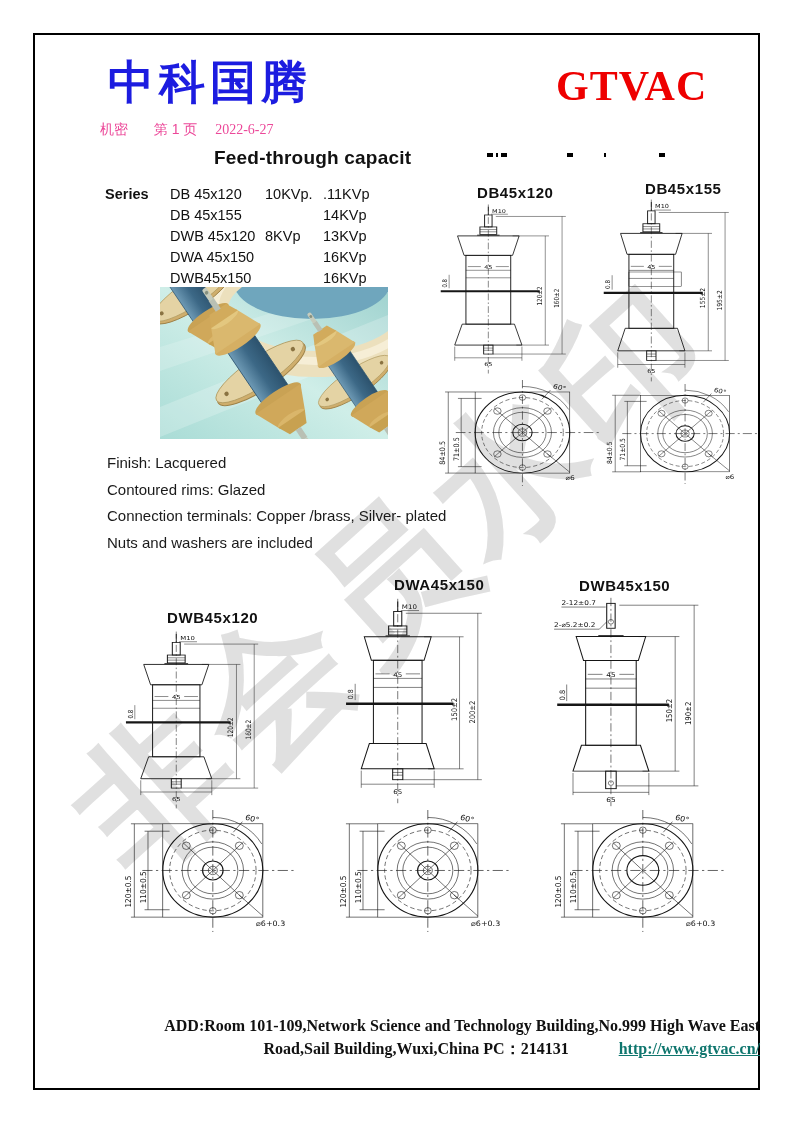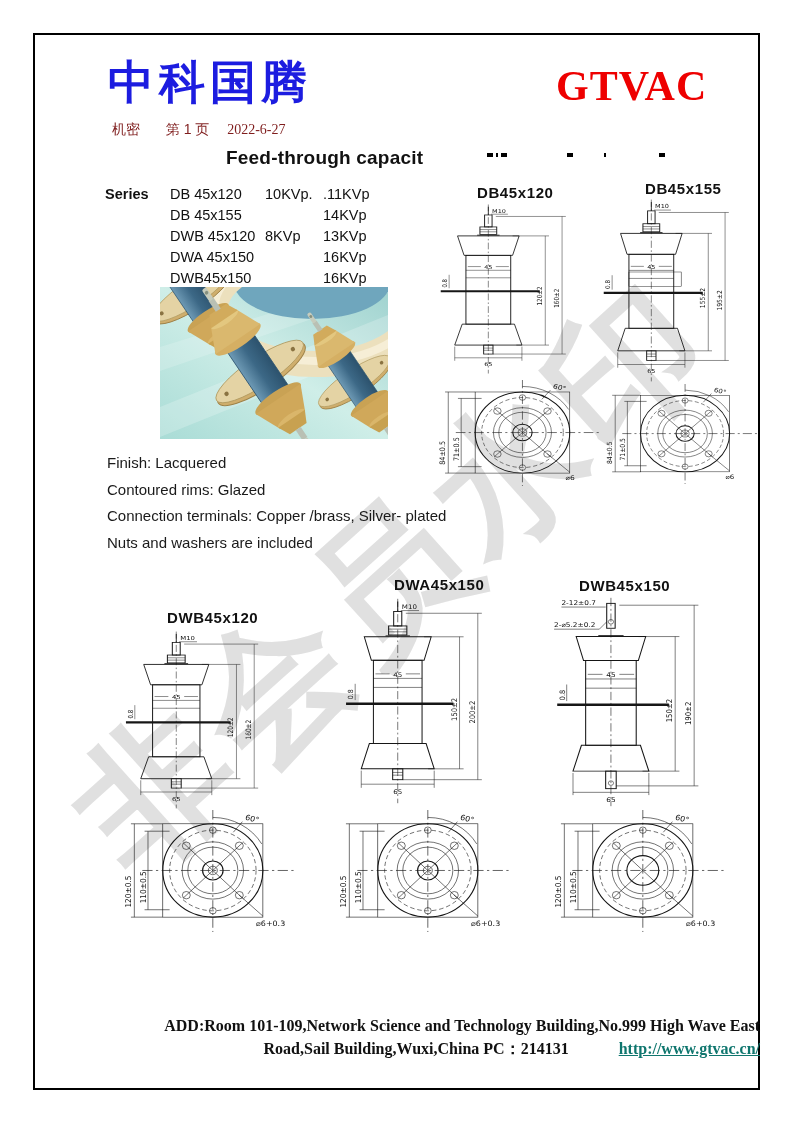--- a/index.html
+++ b/index.html
@@ -6,23 +6,23 @@
   .page{position:relative;width:793px;height:1122px;background:#fff;overflow:hidden;
         font-family:"Liberation Sans",sans-serif;color:#111;}
   .frame{position:absolute;left:33px;top:33px;width:727px;height:1057px;
          border:2px solid #000;box-sizing:border-box;z-index:1;}
   .abs{position:absolute;z-index:2;}
   
   .company{left:108px;top:52px;font-family:"Liberation Serif",serif;font-weight:bold;
            font-size:46px;color:#1c1ce0;letter-spacing:5px;}
   .brand{left:512px;top:62px;font-family:"Liberation Serif",serif;font-weight:bold;
          font-size:42px;color:#ee0000;letter-spacing:1px;margin-left:44px;}
-  .meta{left:112px;top:121px;font-size:14px;color:#7f1d1d;}
+  .meta{left:100px;top:121px;font-size:14px;color:#ec4899;}
   .meta .d{font-family:"Liberation Serif",serif;}
-  .title{left:226px;top:147px;font-size:19px;font-weight:bold;letter-spacing:.2px;}
+  .title{left:214px;top:147px;font-size:19px;font-weight:bold;letter-spacing:.2px;}
   .dots{left:487px;top:153px;width:180px;height:5px;}
   .dots i{position:absolute;top:0;height:4px;background:#000;display:block;}
   
   .series{left:105px;top:181px;font-size:14.5px;}
   .srow{display:flex;height:21px;align-items:flex-end;}
   .shead{width:65px;font-weight:bold;}
   .smodel{width:95px;}
   .sv1{width:58px;}
   
   .photo{left:160px;top:287px;width:228px;height:152px;}

